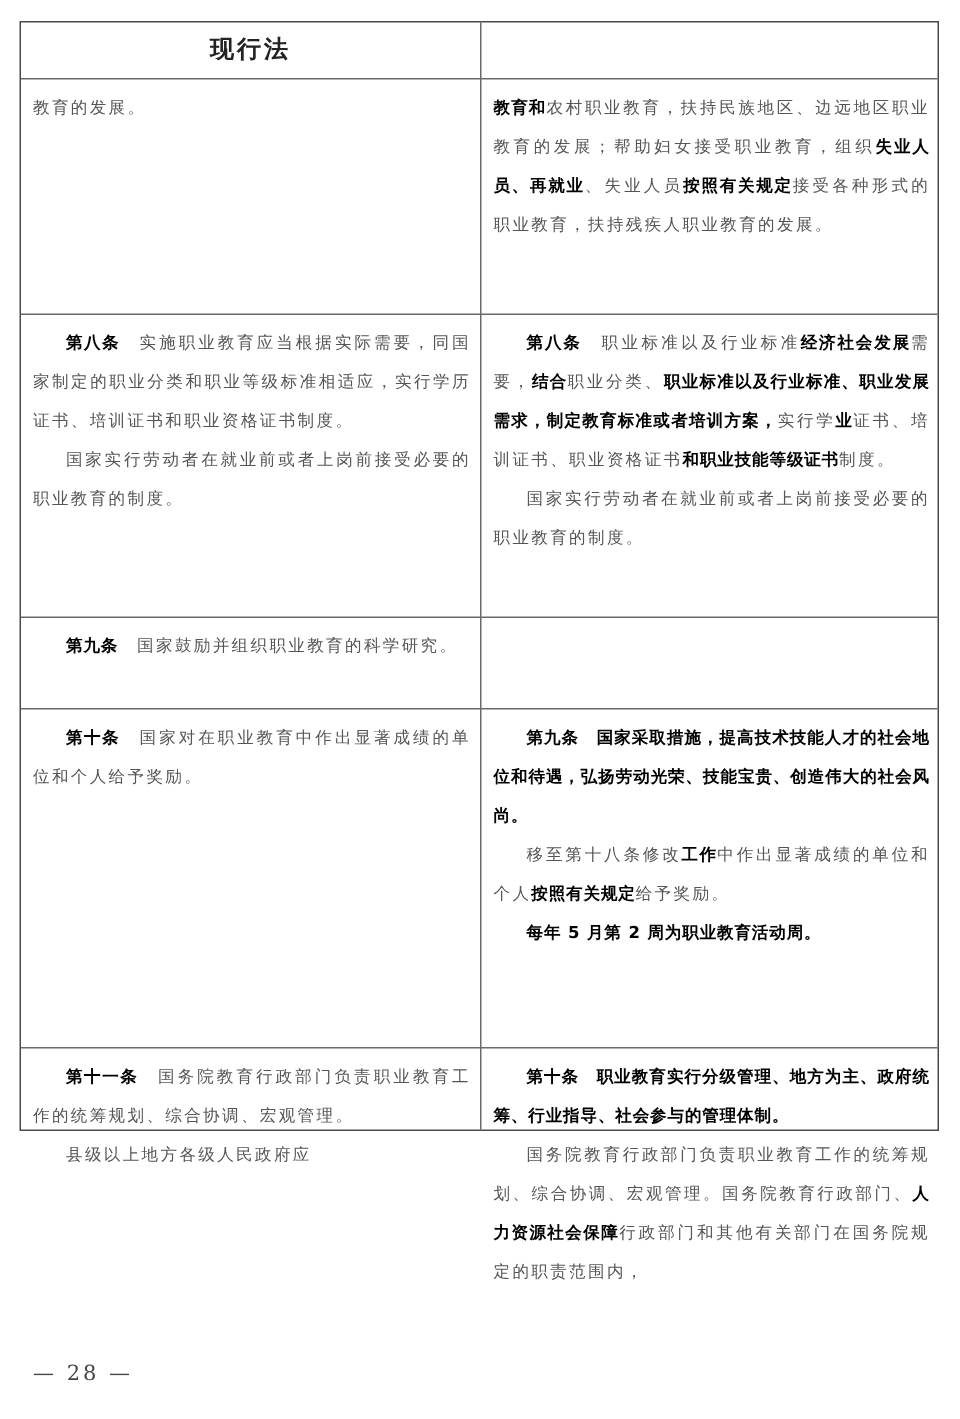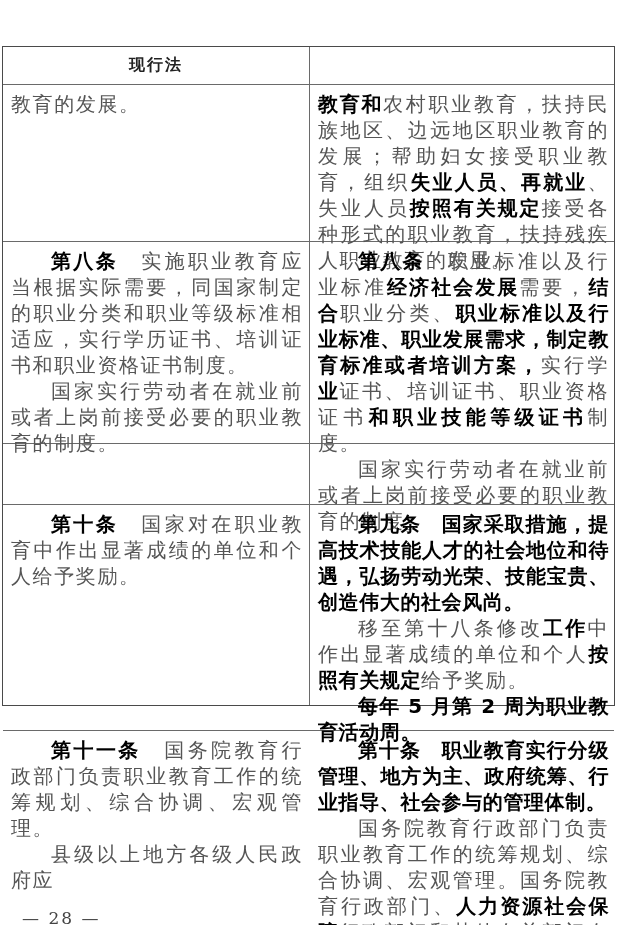--- a/index.html
+++ b/index.html
@@ -1,44 +1,44 @@
 <!DOCTYPE html>
 <html><head>
 <meta charset="utf-8">
 <style>
   html, body { margin: 0; padding: 0; background: #ffffff; }
   body { width: 640px; height: 946px; position: relative; overflow: hidden; }
   .table {
-    position: absolute; left: 2px; top: 14px; width: 613px; height: 660px;
-    border: 1.5px solid #4a4a4a; box-sizing: border-box; margin-top: 32px;
+    position: absolute; left: 13px; top: 14px; width: 613px; height: 740px;
+    border: 1.5px solid #4a4a4a; box-sizing: border-box;
   }
   .hdr {
     position: absolute; left: 0; top: 0; width: 100%; height: 38px;
     border-bottom: 1px solid #6a6a6a; box-sizing: border-box;
   }
   .hdr .c {
     position: absolute; top: 0; height: 100%; display: flex; align-items: center; justify-content: center;
     font-family: "DejaVu Sans", sans-serif; font-size: 16px; font-weight: bold; color: #222; letter-spacing: 2px;
   }
   .vline { position: absolute; left: 306px; top: 0; width: 1px; height: 100%; background: #6a6a6a; }
   .row { position: absolute; left: 0; width: 100%; border-bottom: 1px solid #6a6a6a; box-sizing: border-box; }
   .row.last { border-bottom: none; }
   .cell {
     position: absolute; top: 0; box-sizing: border-box; padding: 6px 6px 0 8px;
-    font-family: "DejaVu Serif", serif; font-size: 20px; line-height: 26px; color: #555;
+    font-family: "DejaVu Serif", serif; font-size: 11px; line-height: 26px; color: #555;
     letter-spacing: 1.6px; text-align: justify;
   }
   .cell.l { left: 0; width: 306px; }
   .cell.r { left: 307px; width: 305px; }
   .p { margin: 0; }
   .p.ind { text-indent: 2em; }
   .b { font-family: "DejaVu Sans", sans-serif; font-weight: bold; color: #000000; letter-spacing: 0.6px; }
   .pagenum {
     position: absolute; left: 22px; top: 908px; font-family: "DejaVu Serif", serif;
-    font-size: 17px; color: #444; letter-spacing: 2px;
+    font-size: 14px; color: #444; letter-spacing: 2px;
   }
 </style>
 </head>
 <body>
 
 <div class="table">
   <div class="hdr">
     <div class="c" style="left:0;width:306px;">现行法</div>
   </div>
   <div class="vline"></div>
@@ -55,20 +55,23 @@
     <div class="cell l">
         <p class="p ind"><span class="b">第八条</span><span>　实施职业教育应当根据实际需要，同国家制定的职业分类和职业等级标准相适应，实行学历证书、培训证书和职业资格证书制度。</span></p>
         <p class="p ind"><span>国家实行劳动者在就业前或者上岗前接受必要的职业教育的制度。</span></p>
       </div>
     <div class="cell r">
         <p class="p ind"><span class="b">第八条</span><span>　职业标准以及行业标准</span><span class="b">经济社会发展</span><span>需要，</span><span class="b">结合</span><span>职业分类、</span><span class="b">职业标准以及行业标准、职业发展需求，制定教育标准或者培训方案，</span><span>实行学</span><span class="b">业</span><span>证书、培训证书、职业资格证书</span><span class="b">和职业技能等级证书</span><span>制度。</span></p>
         <p class="p ind"><span>国家实行劳动者在就业前或者上岗前接受必要的职业教育的制度。</span></p>
       </div>
   </div>
   <div class="row" style="top:397px;height:61px;">
+    <div class="cell l">
+        <p class="p ind"><span class="b">第九条</span><span>　国家鼓励并组织职业教育的科学研究。</span></p>
+      </div>
   </div>
   <div class="row" style="top:458px;height:226px;">
     <div class="cell l">
         <p class="p ind"><span class="b">第十条</span><span>　国家对在职业教育中作出显著成绩的单位和个人给予奖励。</span></p>
       </div>
     <div class="cell r">
         <p class="p ind"><span class="b">第九条　国家采取措施，提高技术技能人才的社会地位和待遇，弘扬劳动光荣、技能宝贵、创造伟大的社会风尚。</span></p>
         <p class="p ind"><span>移至第十八条修改</span><span class="b">工作</span><span>中作出显著成绩的单位和个人</span><span class="b">按照有关规定</span><span>给予奖励。</span></p>
         <p class="p ind"><span class="b">每年 5 月第 2 周为职业教育活动周。</span></p>
       </div>

